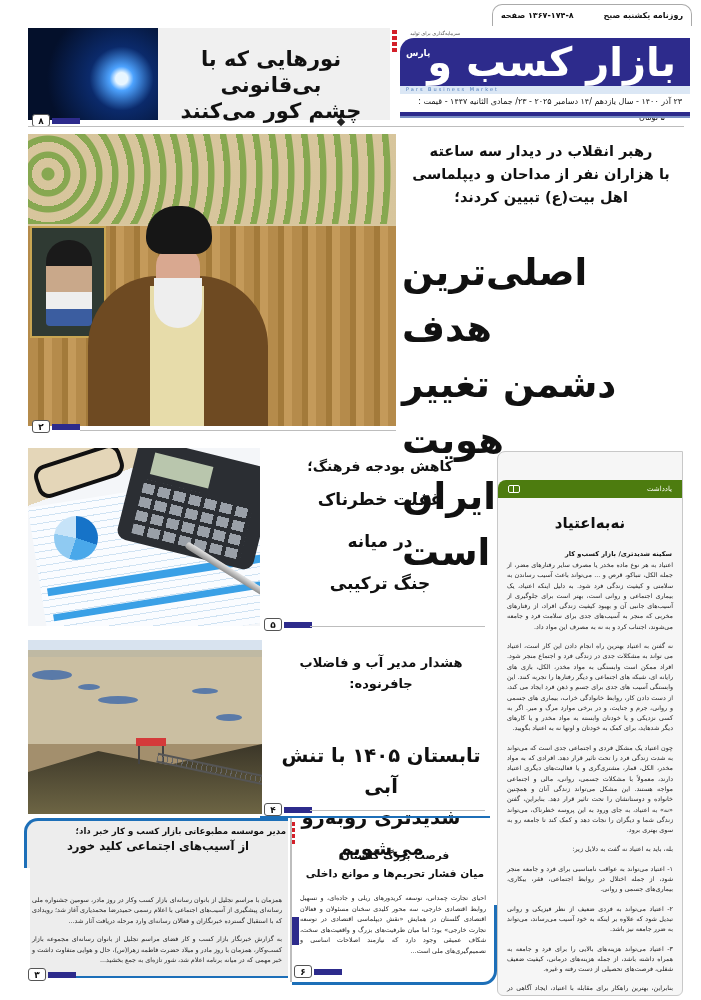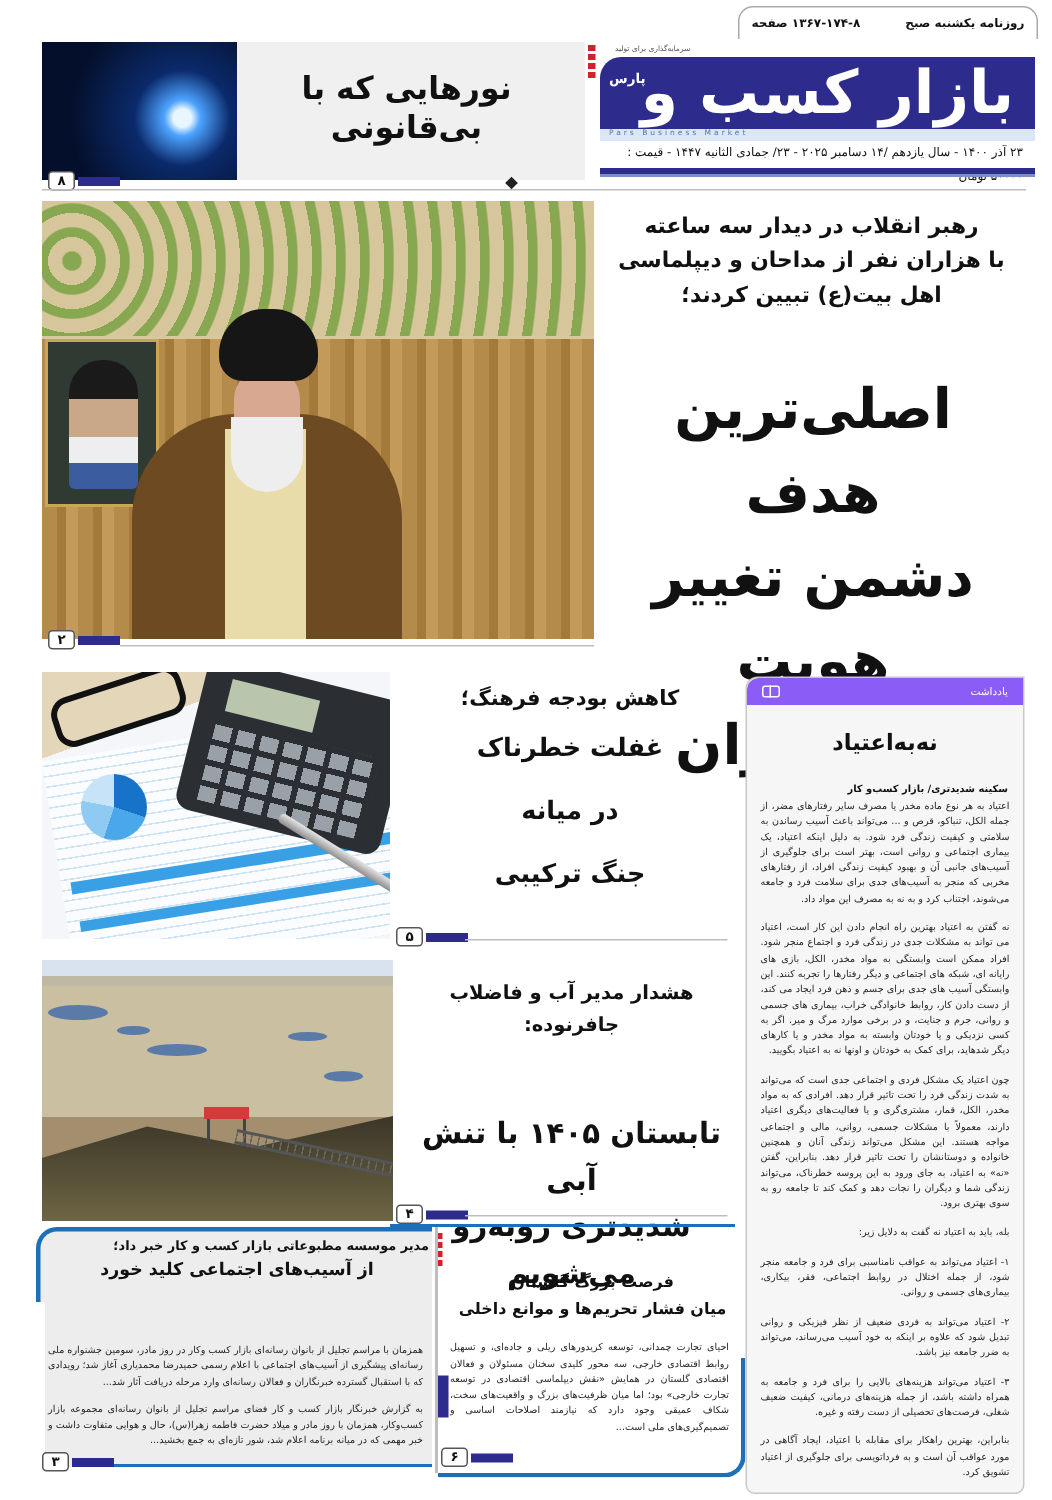--- a/index.html
+++ b/index.html
@@ -45,21 +45,21 @@
   .lead-img .portrait { position: absolute; left: 2px; top: 92px; width: 76px; height: 112px; background: #2f3a33; border: 2px solid #c8a653; }
   .lead-img .portrait-face { position: absolute; left: 14px; top: 12px; width: 46px; height: 86px; border-radius: 22px 22px 4px 4px;
      background: linear-gradient(#1a1a1a 0 30%, #c9a88a 30% 60%, #eeeeee 60% 80%, #3b5da0 80%); }
   .lead-img .figure { position: absolute; left: 60px; top: 72px; width: 180px; height: 220px; }
   .lead-img .cloak { position: absolute; left: 0; bottom: 0; width: 180px; height: 150px; background: #6e4a22; border-radius: 70px 70px 0 0; }
   .lead-img .vest { position: absolute; left: 62px; bottom: 0; width: 54px; height: 140px; background: #e7dcaa; }
   .lead-img .beard { position: absolute; left: 66px; top: 72px; width: 48px; height: 50px; background: #eeeeee; border-radius: 0 0 24px 24px; }
   .lead-img .face { position: absolute; left: 68px; top: 40px; width: 44px; height: 40px; background: #d9a890; border-radius: 20px 20px 6px 6px; }
   .lead-img .turban { position: absolute; left: 58px; top: 0; width: 66px; height: 48px; background: #161616; border-radius: 30px 30px 16px 16px; }
   .lead-kicker { position: absolute; left: 405px; top: 140px; width: 272px; text-align: center; font-size: 14.5px; font-weight: bold; line-height: 23px; }
-  .lead-headline { position: absolute; left: 402px; top: 245px; width: 280px; text-align: center; font-size: 37px; font-weight: bold; line-height: 56px; letter-spacing: -1px; }
+  .lead-headline { position: absolute; left: 402px; top: 245px; width: 280px; text-align: left; font-size: 37px; font-weight: bold; line-height: 56px; letter-spacing: -1px; }
 
   
   .s2-img { position: absolute; left: 28px; top: 448px; width: 232px; height: 178px; overflow: hidden; background: linear-gradient(160deg, #e4d6b8 0 22%, #f4f6f9 22%); }
   .s2-img .paper { position: absolute; left: 10px; top: 40px; width: 240px; height: 150px; background: #fafcff; transform: rotate(-9deg);
      background-image: repeating-linear-gradient(0deg, transparent 0 6px, #d0e3f3 6px 7px); }
   .s2-img .bluebar { position: absolute; left: 18px; top: 120px; width: 260px; height: 8px; background: #3aa0e6; transform: rotate(-9deg); }
   .s2-img .bluebar2 { position: absolute; left: 24px; top: 146px; width: 260px; height: 7px; background: #3aa0e6; transform: rotate(-9deg); }
   .s2-img .pie { position: absolute; left: 26px; top: 68px; width: 44px; height: 44px; border-radius: 50%;
      background: conic-gradient(#1673c8 0 30%, #4aa8ea 30% 55%, #8fcaf2 55% 78%, #c6e3f8 78%); }
   .s2-img .calc { position: absolute; left: 98px; top: 4px; width: 140px; height: 104px; background: #2b2e33; border-radius: 10px; transform: rotate(14deg); }
@@ -81,21 +81,21 @@
   .s3-img .roof { position: absolute; left: 108px; top: 98px; width: 30px; height: 8px; background: #d43a3a; }
   .s3-img .hut { position: absolute; left: 110px; top: 106px; width: 26px; height: 18px; border-left: 2px solid #444; border-right: 2px solid #444; }
   .s3-img .bridge { position: absolute; left: 128px; top: 124px; width: 110px; height: 10px; border-top: 2px solid #555; border-bottom: 2px solid #555; transform: rotate(12deg);
      background: repeating-linear-gradient(90deg, #666 0 1px, transparent 1px 5px); }
   .s3-text { position: absolute; left: 270px; top: 652px; width: 222px; text-align: center; }
   .s3-kicker { font-size: 13px; font-weight: bold; line-height: 21px; }
   .s3-headline { font-size: 19.5px; font-weight: bold; line-height: 31px; margin-top: 46px; }
 
   
   .note-box { position: absolute; left: 497px; top: 451px; width: 186px; height: 545px; background: #f6f6f6; border: 1px solid #c8c8c8; border-radius: 8px 0 6px 6px; overflow: hidden; }
-  .note-header { height: 18px; background: #8b5cf6; display: flex; align-items: center; justify-content: space-between; padding: 0 10px; color: #fff; font-size: 7px; border-radius: 8px 0 0 0; }
+  .note-header { height: 18px; background: #4d7c0f; display: flex; align-items: center; justify-content: space-between; padding: 0 10px; color: #fff; font-size: 7px; border-radius: 8px 0 0 0; margin-top: 28px; }
   .note-header-icon { width: 12px; height: 8px; border: 1.5px solid #fff; border-radius: 2px; position: relative; }
   .note-header-icon::after { content: ""; position: absolute; left: 4px; top: -1px; width: 1px; height: 8px; background: #fff; }
   .note-title { text-align: center; font-size: 15px; font-weight: bold; margin: 16px 0 18px; }
   .note-author { font-size: 6.6px; font-weight: bold; padding: 0 10px; text-align: right; }
   .note-body { font-size: 6.4px; line-height: 10.3px; padding: 2px 9px 0 9px; text-align: justify; color: #222; }
   .note-body p { margin-bottom: 9px; }
 
   
   .b-left { position: absolute; left: 24px; top: 818px; width: 264px; height: 160px; background: #ededed; border-top: 3px solid #1d6fb8; border-left: 3px solid #1d6fb8; border-radius: 14px 0 0 0; }
   .b-left-mask { position: absolute; left: 22px; top: 868px; width: 8px; height: 130px; background: #fff; }
@@ -126,20 +126,21 @@
   <div class="logo-latin">Pars Business Market</div>
   <div class="dateline">۲۳ آذر ۱۴۰۰ - سال یازدهم /۱۴ دسامبر ۲۰۲۵ - ۲۳/ جمادی الثانیه ۱۴۴۷ - قیمت : ۵۰۰۰۰ تومان</div>
   <div class="masthead-bar"></div>
   <div class="masthead-bar2"></div>
 </div>
 
 <div class="teaser">
   <div class="teaser-img"></div>
   <div class="teaser-title">
     <div>نورهایی که با بی‌قانونی</div>
+    <div>چشم کور می‌کنند</div>
   </div>
 </div>
 <div class="red-dots" style="left:392px;top:30px;">
     <i></i>
     <i></i>
     <i></i>
     <i></i>
   </div>
 <div class="page-tag" style="left:32px;top:114px;">
   <span class="page-num">۸</span>

